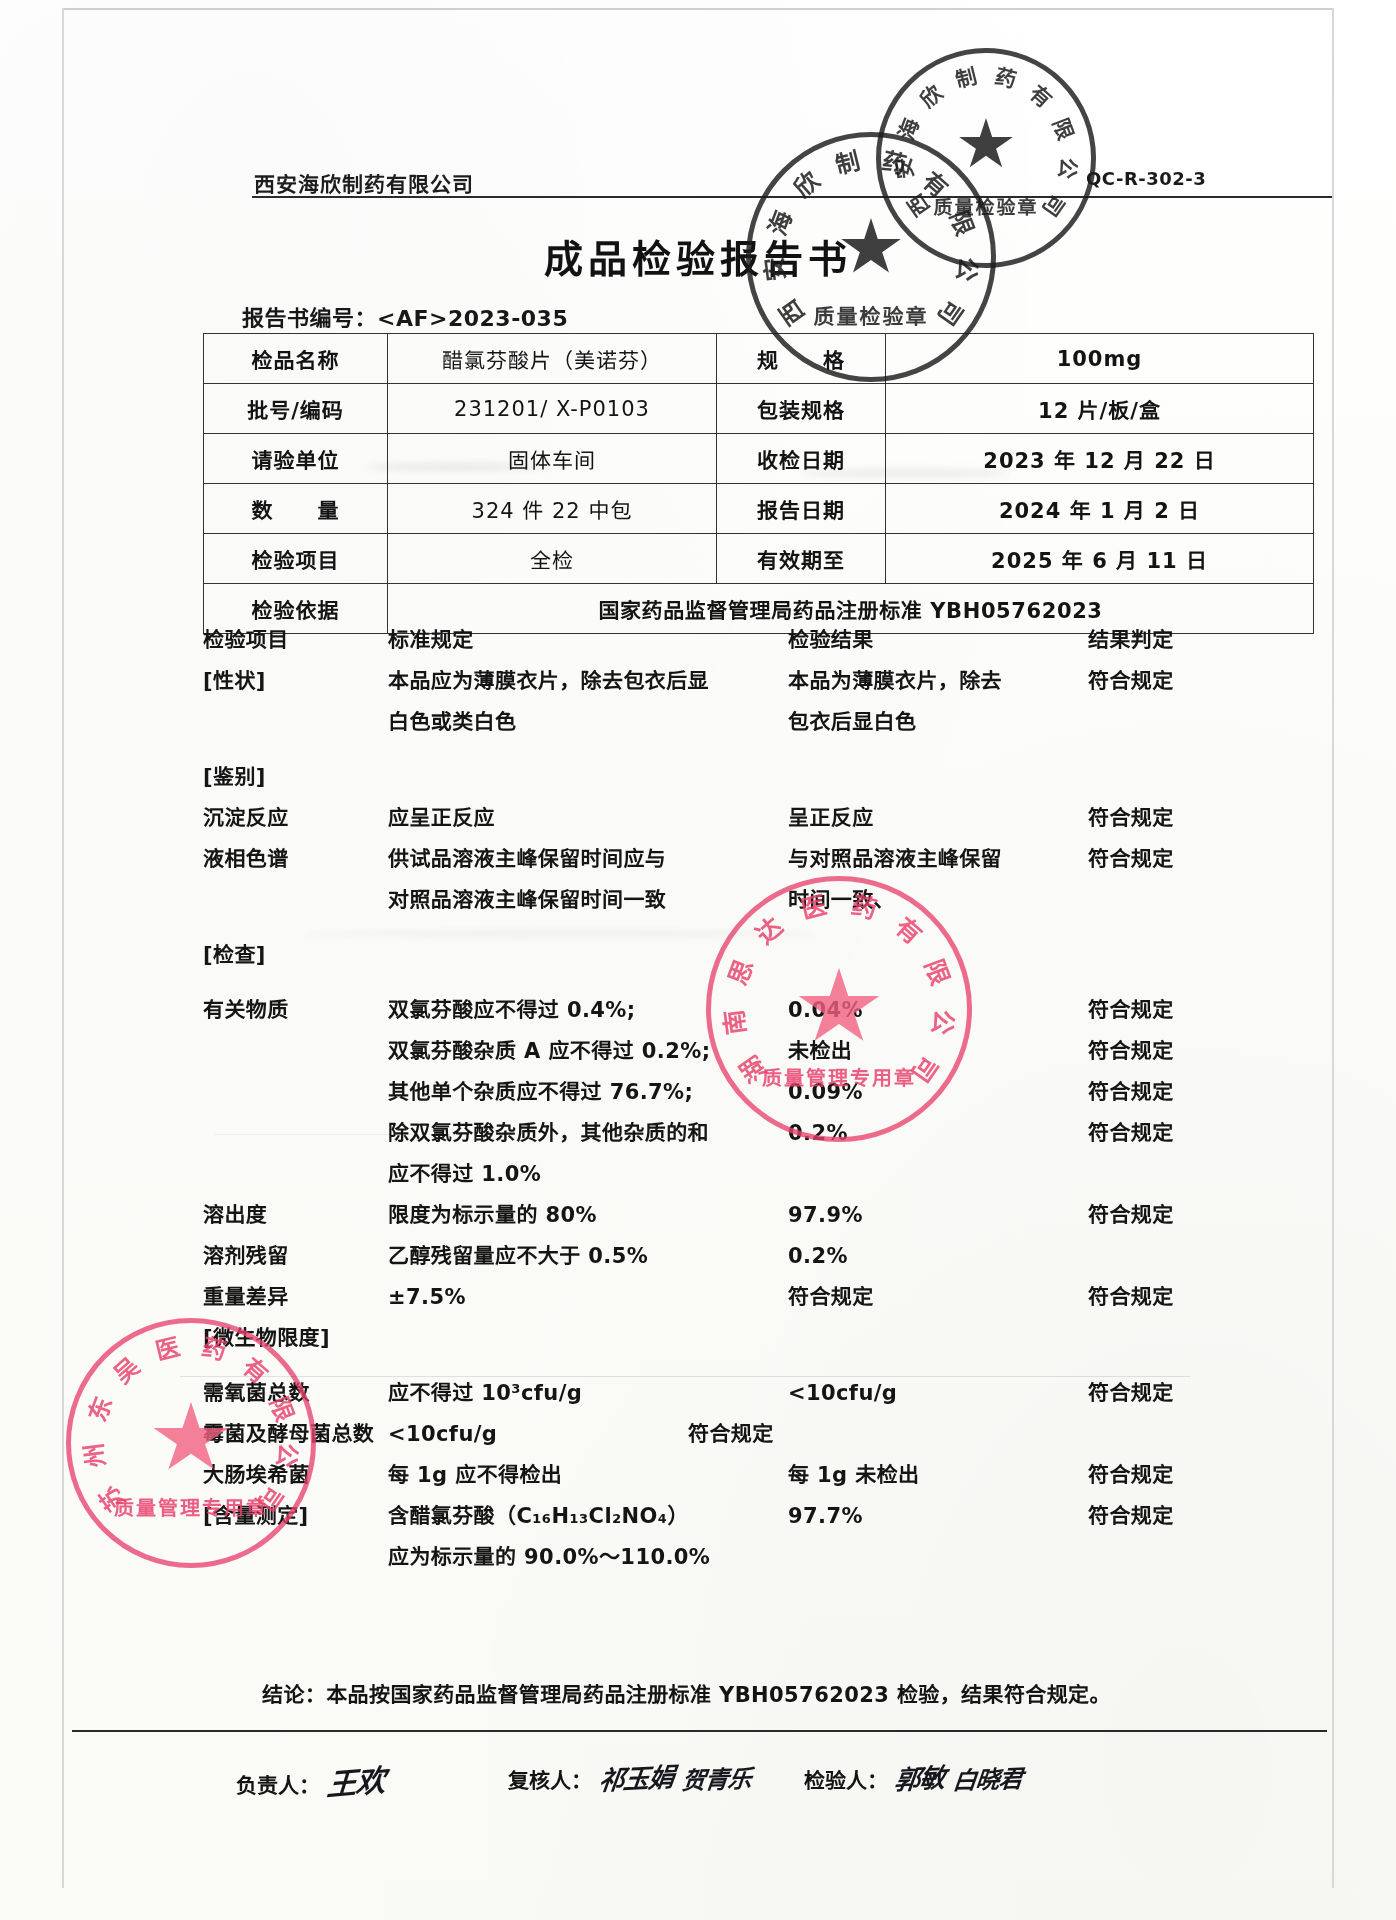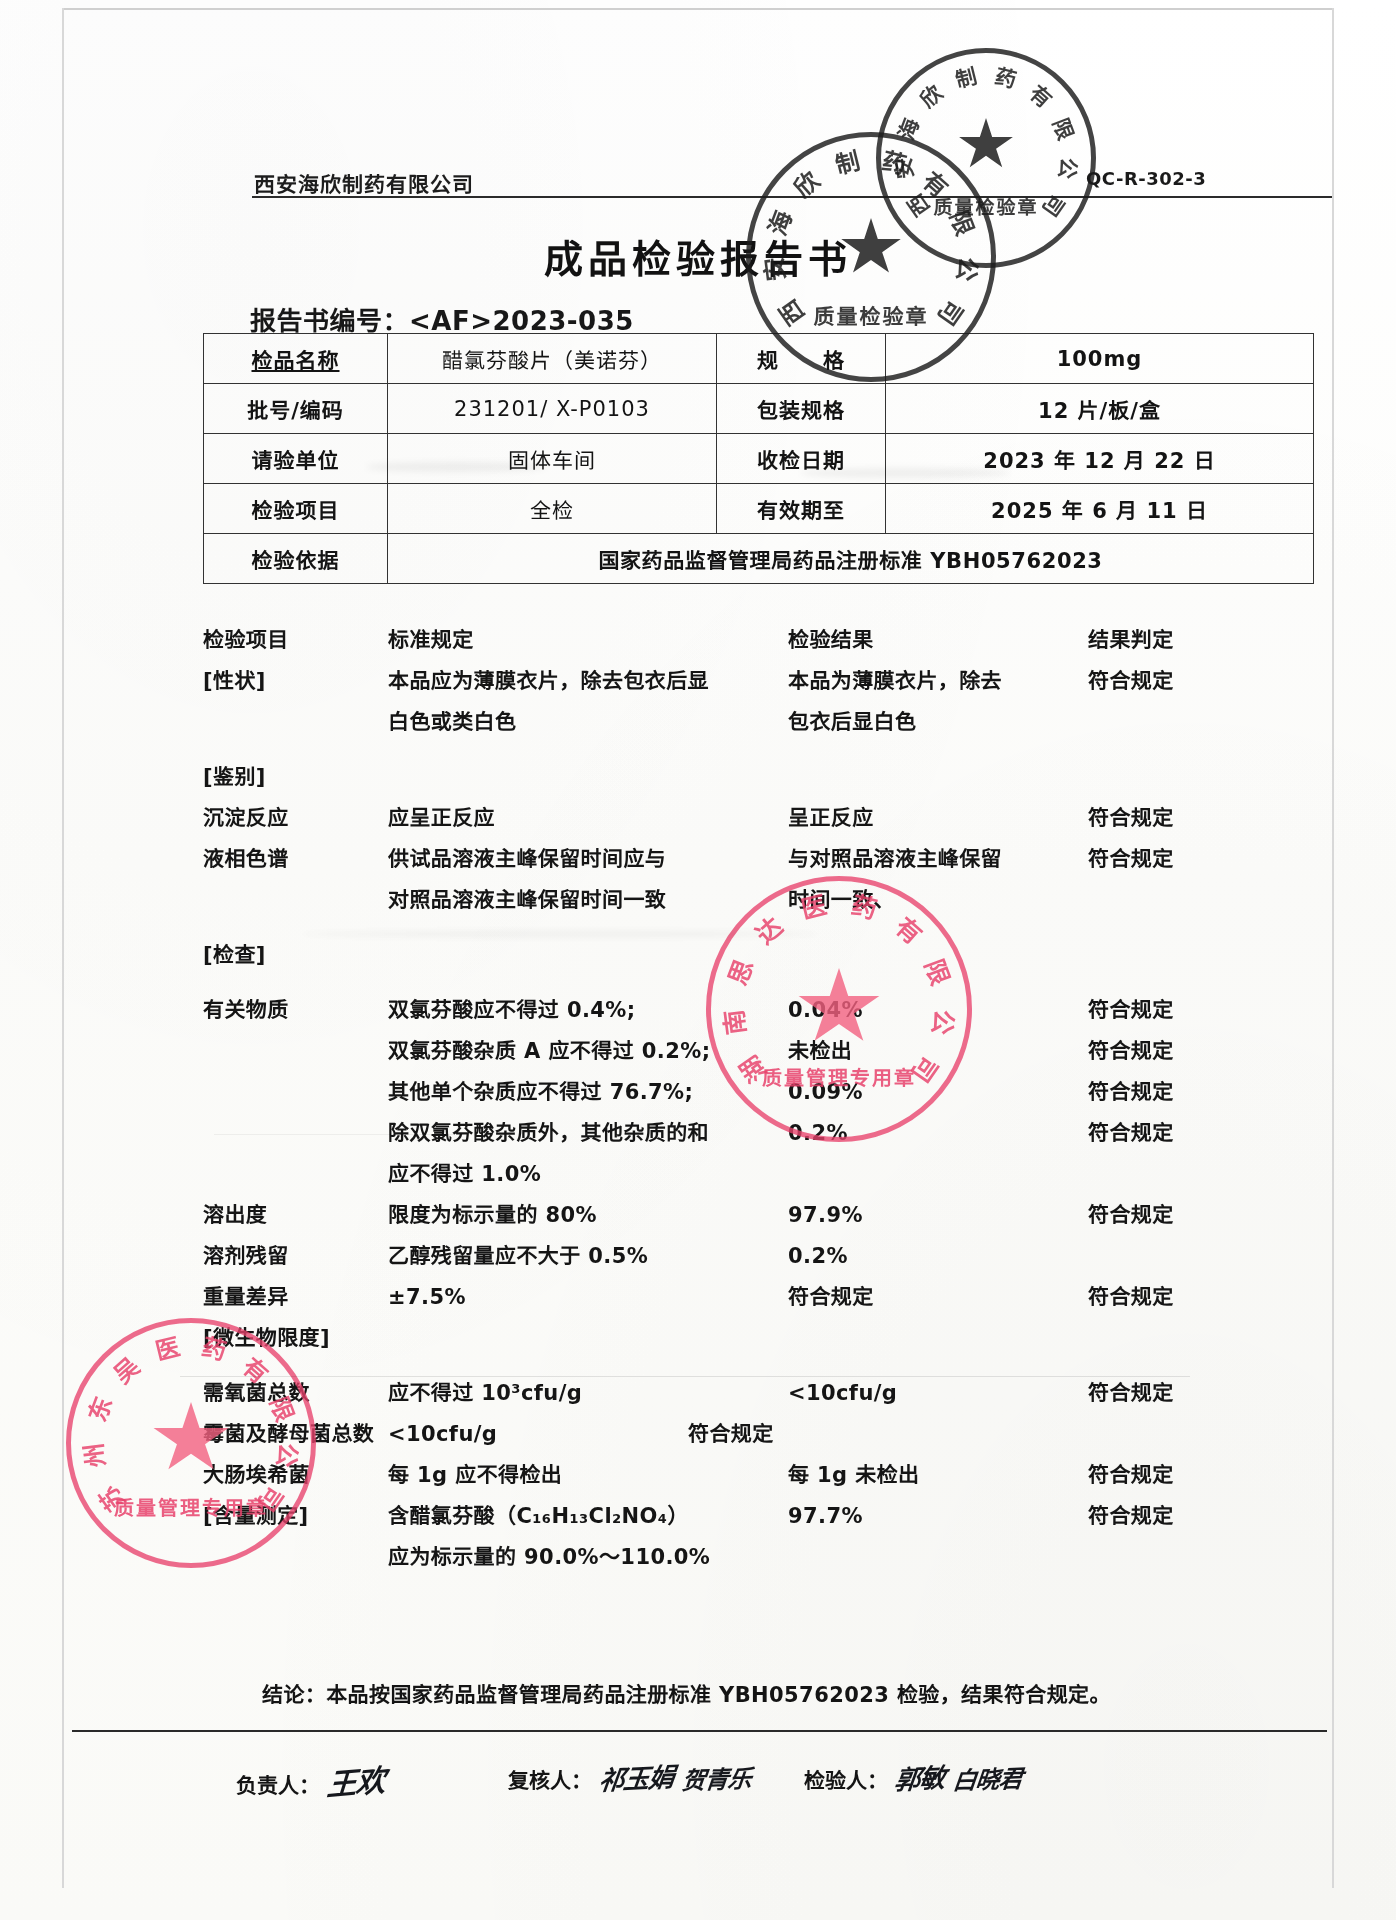--- a/index.html
+++ b/index.html
@@ -83,26 +83,25 @@
     left: 0; right: 0; top: 228px;
     text-align: center;
     font-size: 39px;
     font-weight: 700;
     letter-spacing: 5px;
     color: #121212;
   }
   .report-no {
     position: absolute;
     left: 242px; top: 300px;
-    font-size: 26px;
+    font-size: 22px;
     font-weight: 700;
     letter-spacing: 0.5px;
     color: #181818;
     white-space: nowrap;
-    margin-left: 8px;
   }
 
   
   .info-table {
     position: absolute;
     left: 203px; top: 333px;
     width: 1074px;
     border-collapse: collapse;
     table-layout: fixed;
   }
@@ -119,21 +118,21 @@
   }
   .info-table td.label { width: 175px; }
   .info-table td.value { width: 320px; font-weight: 400; }
   .info-table td.label2 { width: 160px; }
   .info-table td.value2 { width: 419px; }
   .info-table td.fullspan {
     text-align: center;
     font-size: 21px;
     letter-spacing: 0.6px;
   }
-  .sp { letter-spacing: 8px; text-decoration: underline; }
+  .sp { letter-spacing: 8px; }
 
   
   .results {
     position: absolute;
     left: 203px; top: 620px;
     width: 1100px;
   }
   .res-row {
     position: relative;
     display: flex;
@@ -285,20 +284,26 @@
           <td class="label2">包装规格</td>
           <td class="value2">12 片/板/盒</td>
         </tr>
         <tr>
           <td class="label">请验单位</td>
           <td class="value">固体车间</td>
           <td class="label2">收检日期</td>
           <td class="value2">2023 年 12 月 22 日</td>
         </tr>
         <tr>
+          <td class="label">数　　量</td>
+          <td class="value">324 件 22 中包</td>
+          <td class="label2">报告日期</td>
+          <td class="value2">2024 年 1 月 2 日</td>
+        </tr>
+        <tr>
           <td class="label">检验项目</td>
           <td class="value">全检</td>
           <td class="label2">有效期至</td>
           <td class="value2">2025 年 6 月 11 日</td>
         </tr>
         <tr>
           <td class="label">检验依据</td>
           <td class="fullspan" colspan="3">国家药品监督管理局药品注册标准 YBH05762023</td>
         </tr>
       </tbody>

